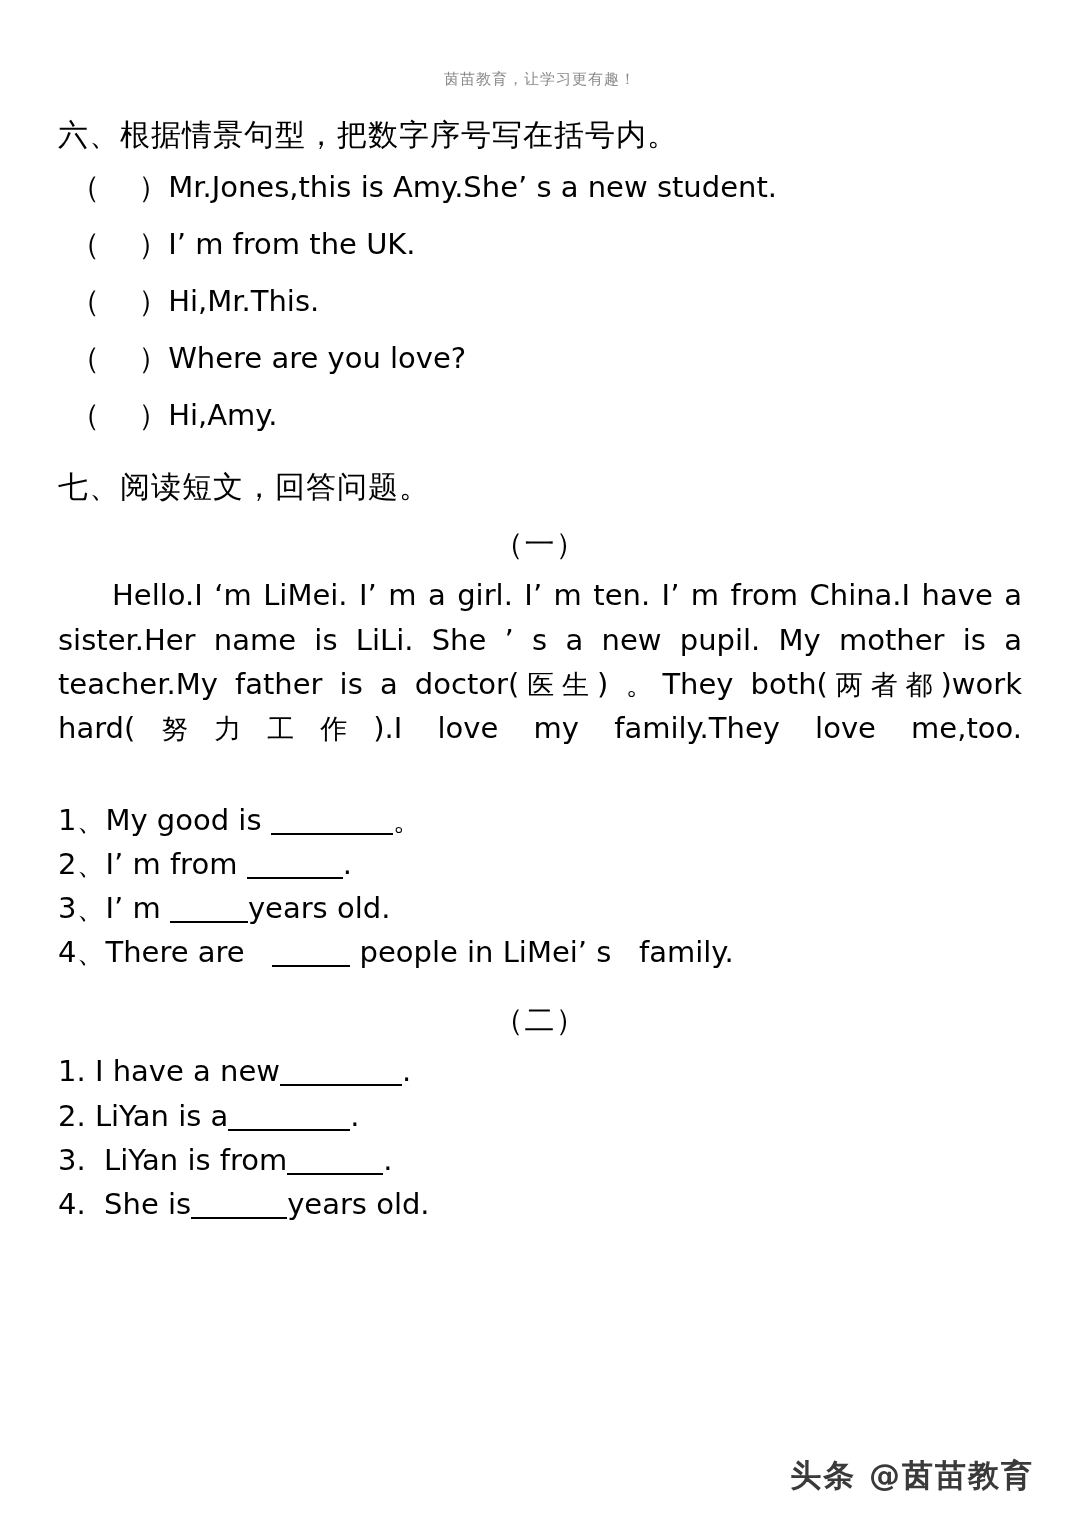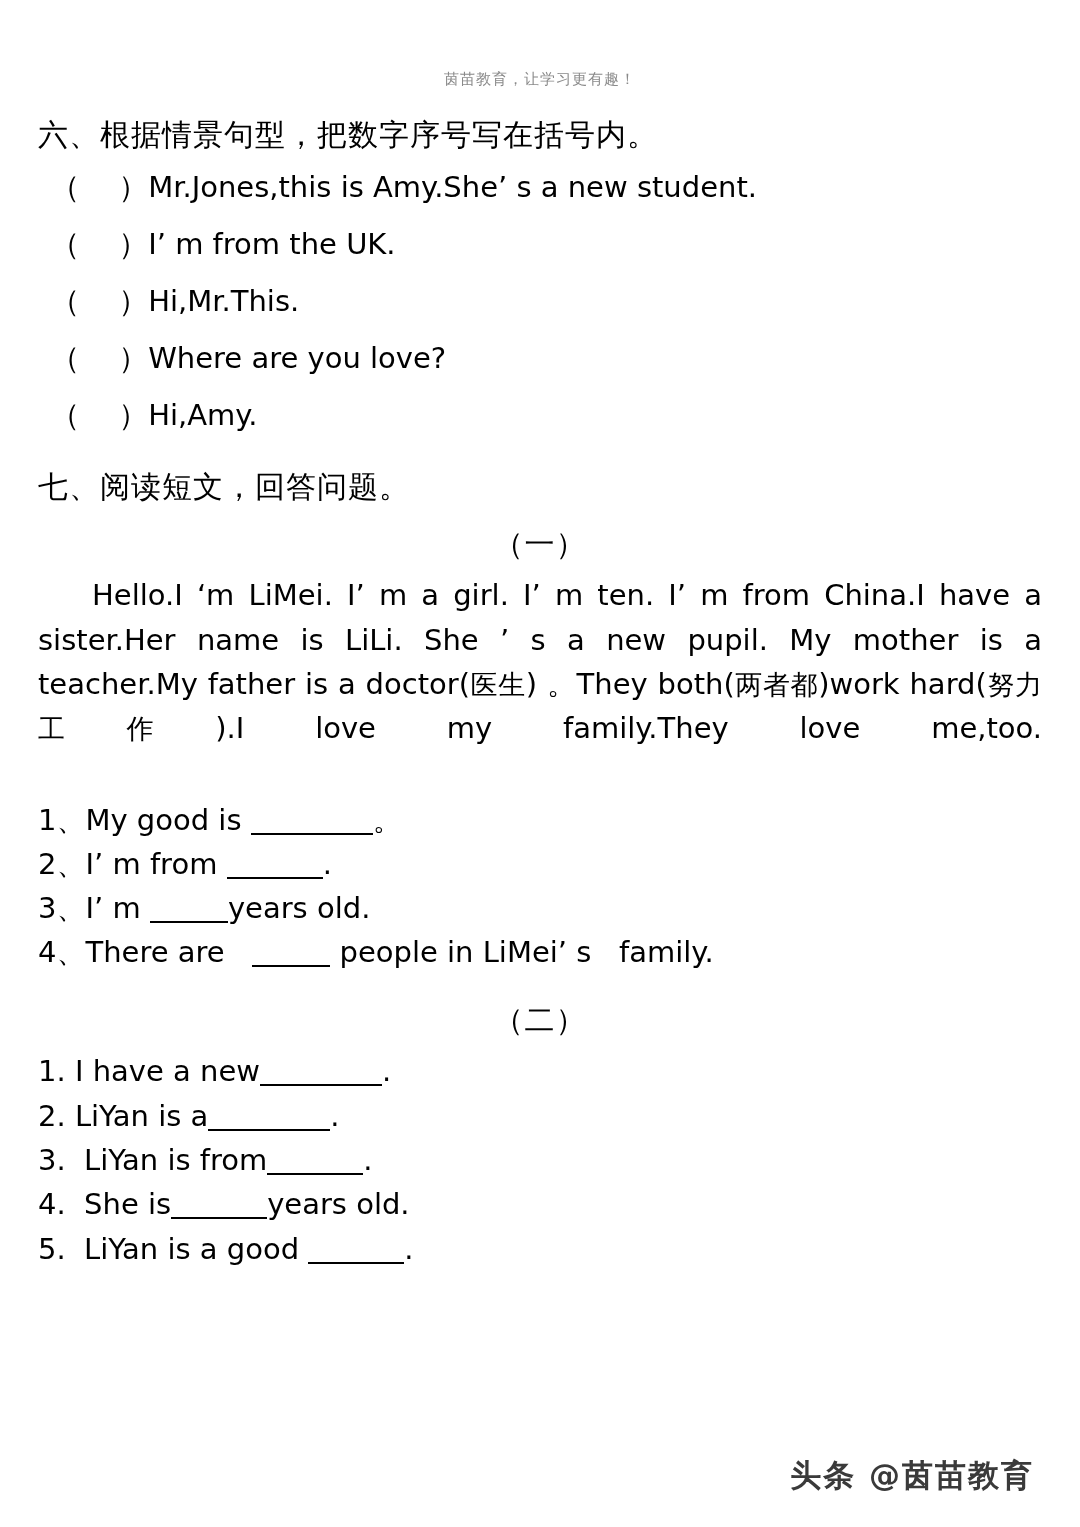--- a/index.html
+++ b/index.html
@@ -15,21 +15,21 @@
     font-family: "Liberation Sans", sans-serif;
     color: #000000;
     overflow: hidden;
   }
 
   .page {
     position: relative;
     width: 1080px;
     height: 1527px;
     box-sizing: border-box;
-    padding: 0 38px;
+    padding: 0 58px;
   }
 
   
   .page-header {
     text-align: center;
     font-family: "DejaVu Serif", "Liberation Serif", serif;
     font-size: 15px;
     color: #8a8a8a;
     letter-spacing: 1px;
     padding-top: 72px;
@@ -180,18 +180,17 @@
     </ul>
 
   <div class="sub-label" id="sub-label-2">（二）</div>
 
 
   <ul class="q-list q-list-2" id="q-list-2">
       <li class="q-item"><span>1.</span><span> I have a new</span><span class="blank b-lg"></span><span>.</span></li>
       <li class="q-item"><span>2.</span><span> LiYan is a</span><span class="blank b-lg"></span><span>.</span></li>
       <li class="q-item"><span>3.</span><span>  LiYan is from</span><span class="blank b-md"></span><span>.</span></li>
       <li class="q-item"><span>4.</span><span>  She is</span><span class="blank b-md"></span><span>years old.</span></li>
-      <li class="q-item"><span>5.</span><span>  LiYan is a good </span><span class="blank b-md"></span><span>.</span></li>
     </ul>
 
   <div class="footer-mark">头条 @茵苗教育</div>
 
 </div>
 
 </body></html>

